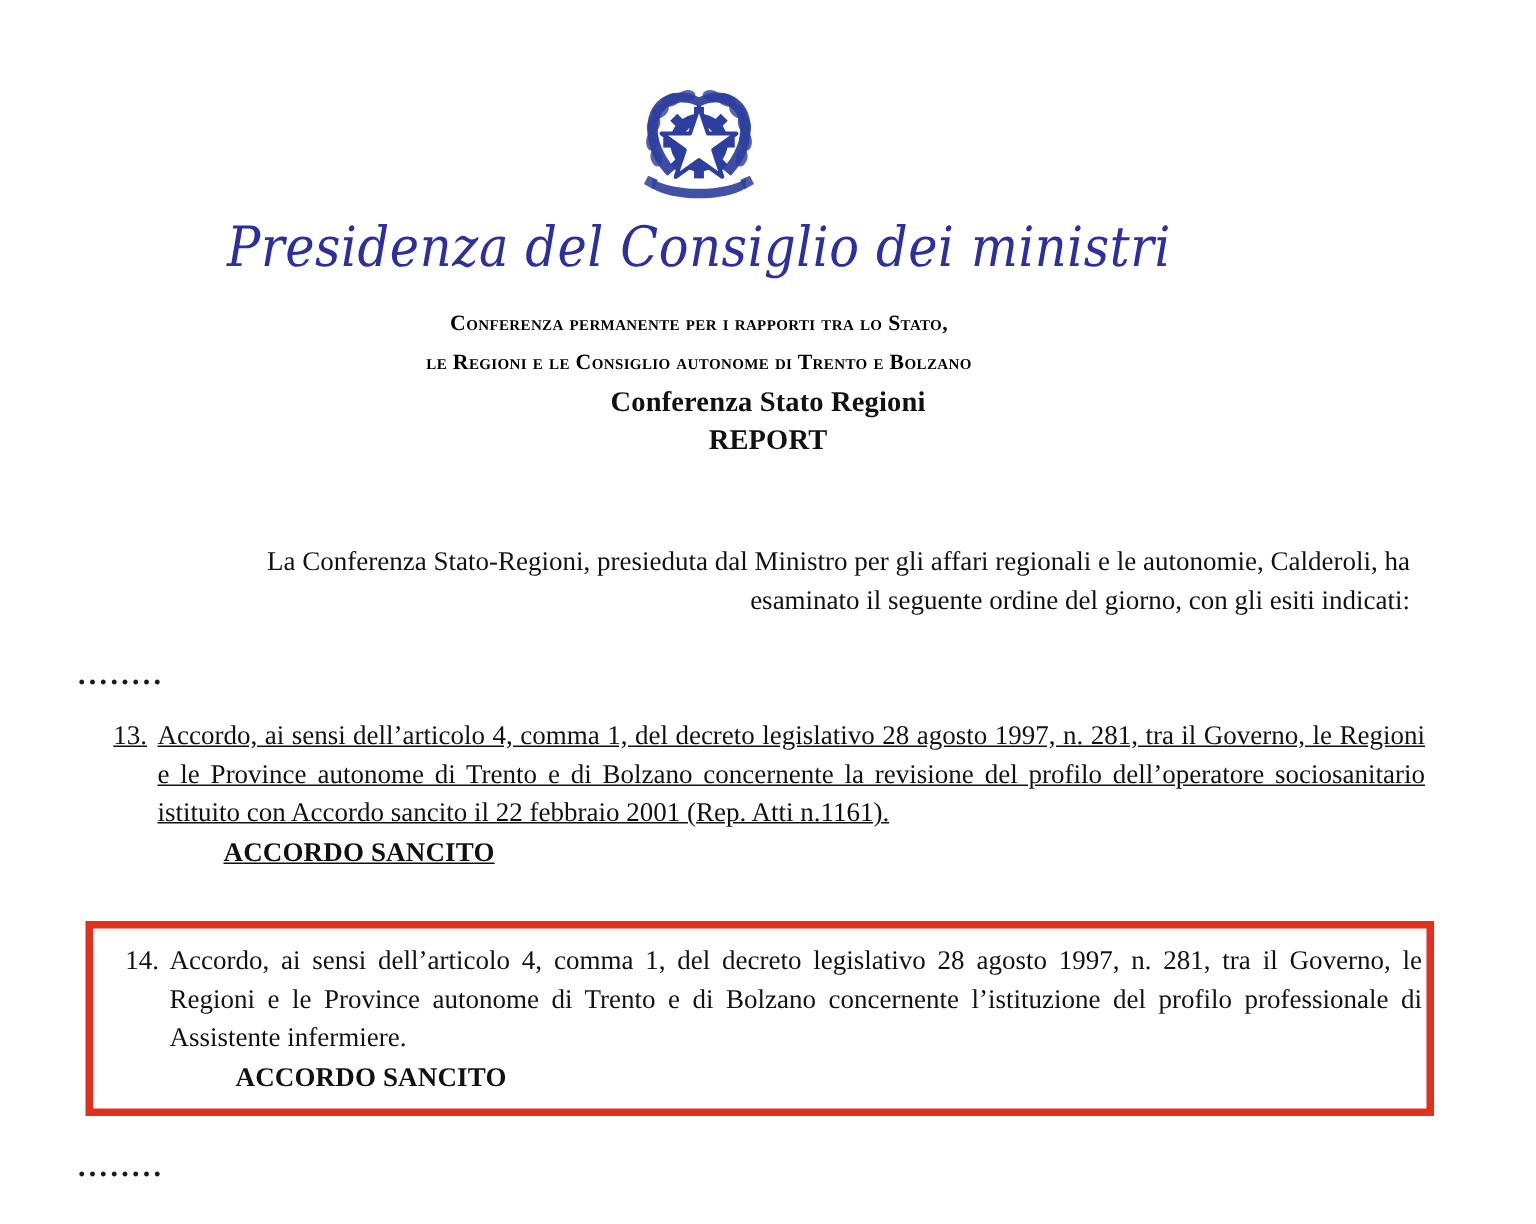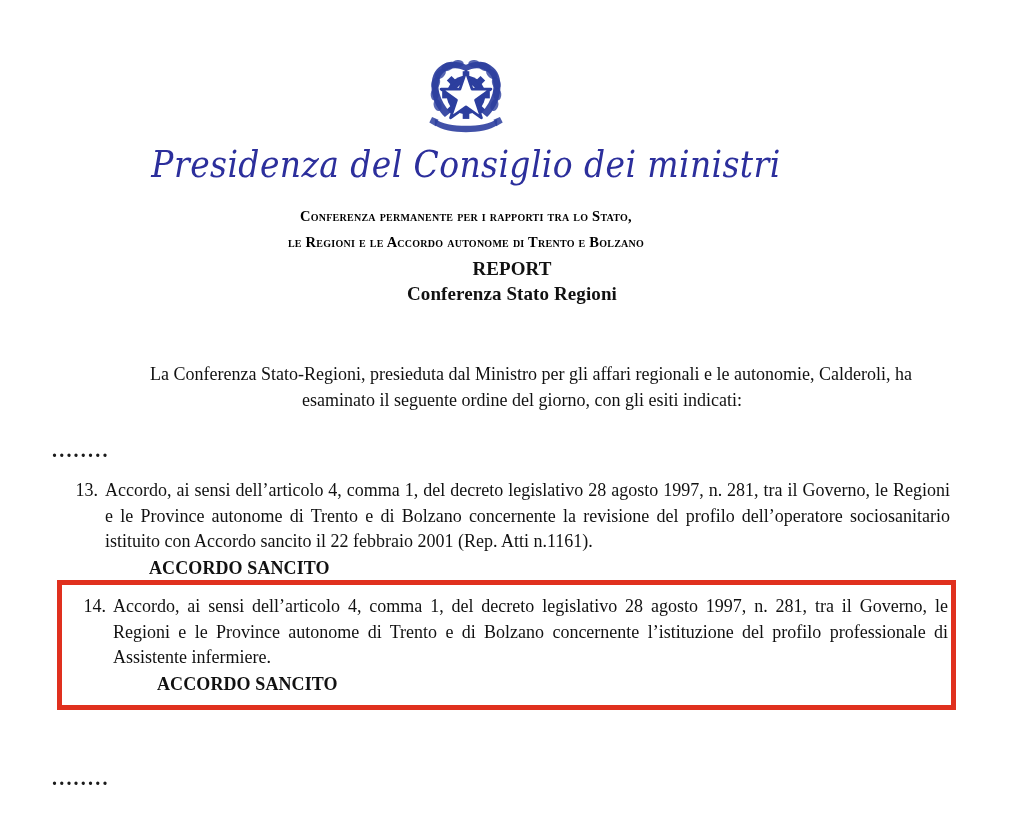--- a/index.html
+++ b/index.html
@@ -87,21 +87,21 @@
 
   
   .intro {
     position: absolute;
     left: 104px;
     top: 344px;
     width: 836px;
     font-size: 18px;
     line-height: 1.42;
     text-indent: 18px;
-    text-align: center;
+    text-align: right;
     color: #111111;
   }
 
   .ellipsis {
     position: absolute;
     left: 52px;
     font-size: 20px;
     letter-spacing: 2.2px;
     color: #1a1a1a;
     line-height: 1;
@@ -109,20 +109,21 @@
   }
   .ellipsis-top { top: 440px; }
   .ellipsis-bottom { top: 768px; }
 
   .agenda-item {
     position: absolute;
     width: 888px;
     font-size: 18px;
     line-height: 1.42;
     color: #111111;
+    text-decoration: underline;
   }
   .item-13 { left: 62px; top: 478px; }
 
   .item-body {
     display: flex;
     align-items: flex-start;
   }
   .item-num {
     flex: 0 0 auto;
     width: 36px;
@@ -141,21 +142,21 @@
     display: block;
     margin-top: 1px;
     letter-spacing: 0.1px;
     margin-left: 44px;
   }
 
   
   .highlight-box {
     position: absolute;
     left: 57px;
-    top: 580px;
+    top: 614px;
     width: 899px;
     height: 130px;
     box-sizing: border-box;
     border: 5px solid #e0301e;
     background: #ffffff;
   }
   .item-14-inner {
     position: absolute;
     left: 8px;
     top: 9px;
@@ -213,27 +214,27 @@
           <path d="M13 71 L20 74 L17 81 L10 77 Z" opacity="0.85"></path>
           <path d="M87 71 L80 74 L83 81 L90 77 Z" opacity="0.85"></path>
         </g>
       </svg>
     </div>
 
     <div class="script-title">Presidenza del Consiglio dei ministri</div>
 
     <div class="subtitle-block">
       <div>Conferenza permanente per i rapporti tra lo Stato,</div>
-      <div>le Regioni e le Accordo autonome di Trento e Bolzano</div>
+      <div>le Regioni e le Consiglio autonome di Trento e Bolzano</div>
     </div>
   </div>
 
   <div class="doc-title">
+    <span class="t-line">Conferenza Stato Regioni</span>
     <span class="t-line">REPORT</span>
-    <span class="t-line">Conferenza Stato Regioni</span>
   </div>
 
   <p class="intro">La Conferenza Stato-Regioni, presieduta dal Ministro per gli affari regionali e le autonomie, Calderoli, ha esaminato il seguente ordine del giorno, con gli esiti indicati:</p>
 
   <div class="ellipsis ellipsis-top">........</div>
 
   <div class="agenda-item item-13">
     <div class="item-body">
       <span class="item-num">13.</span>
       <span class="item-text">

